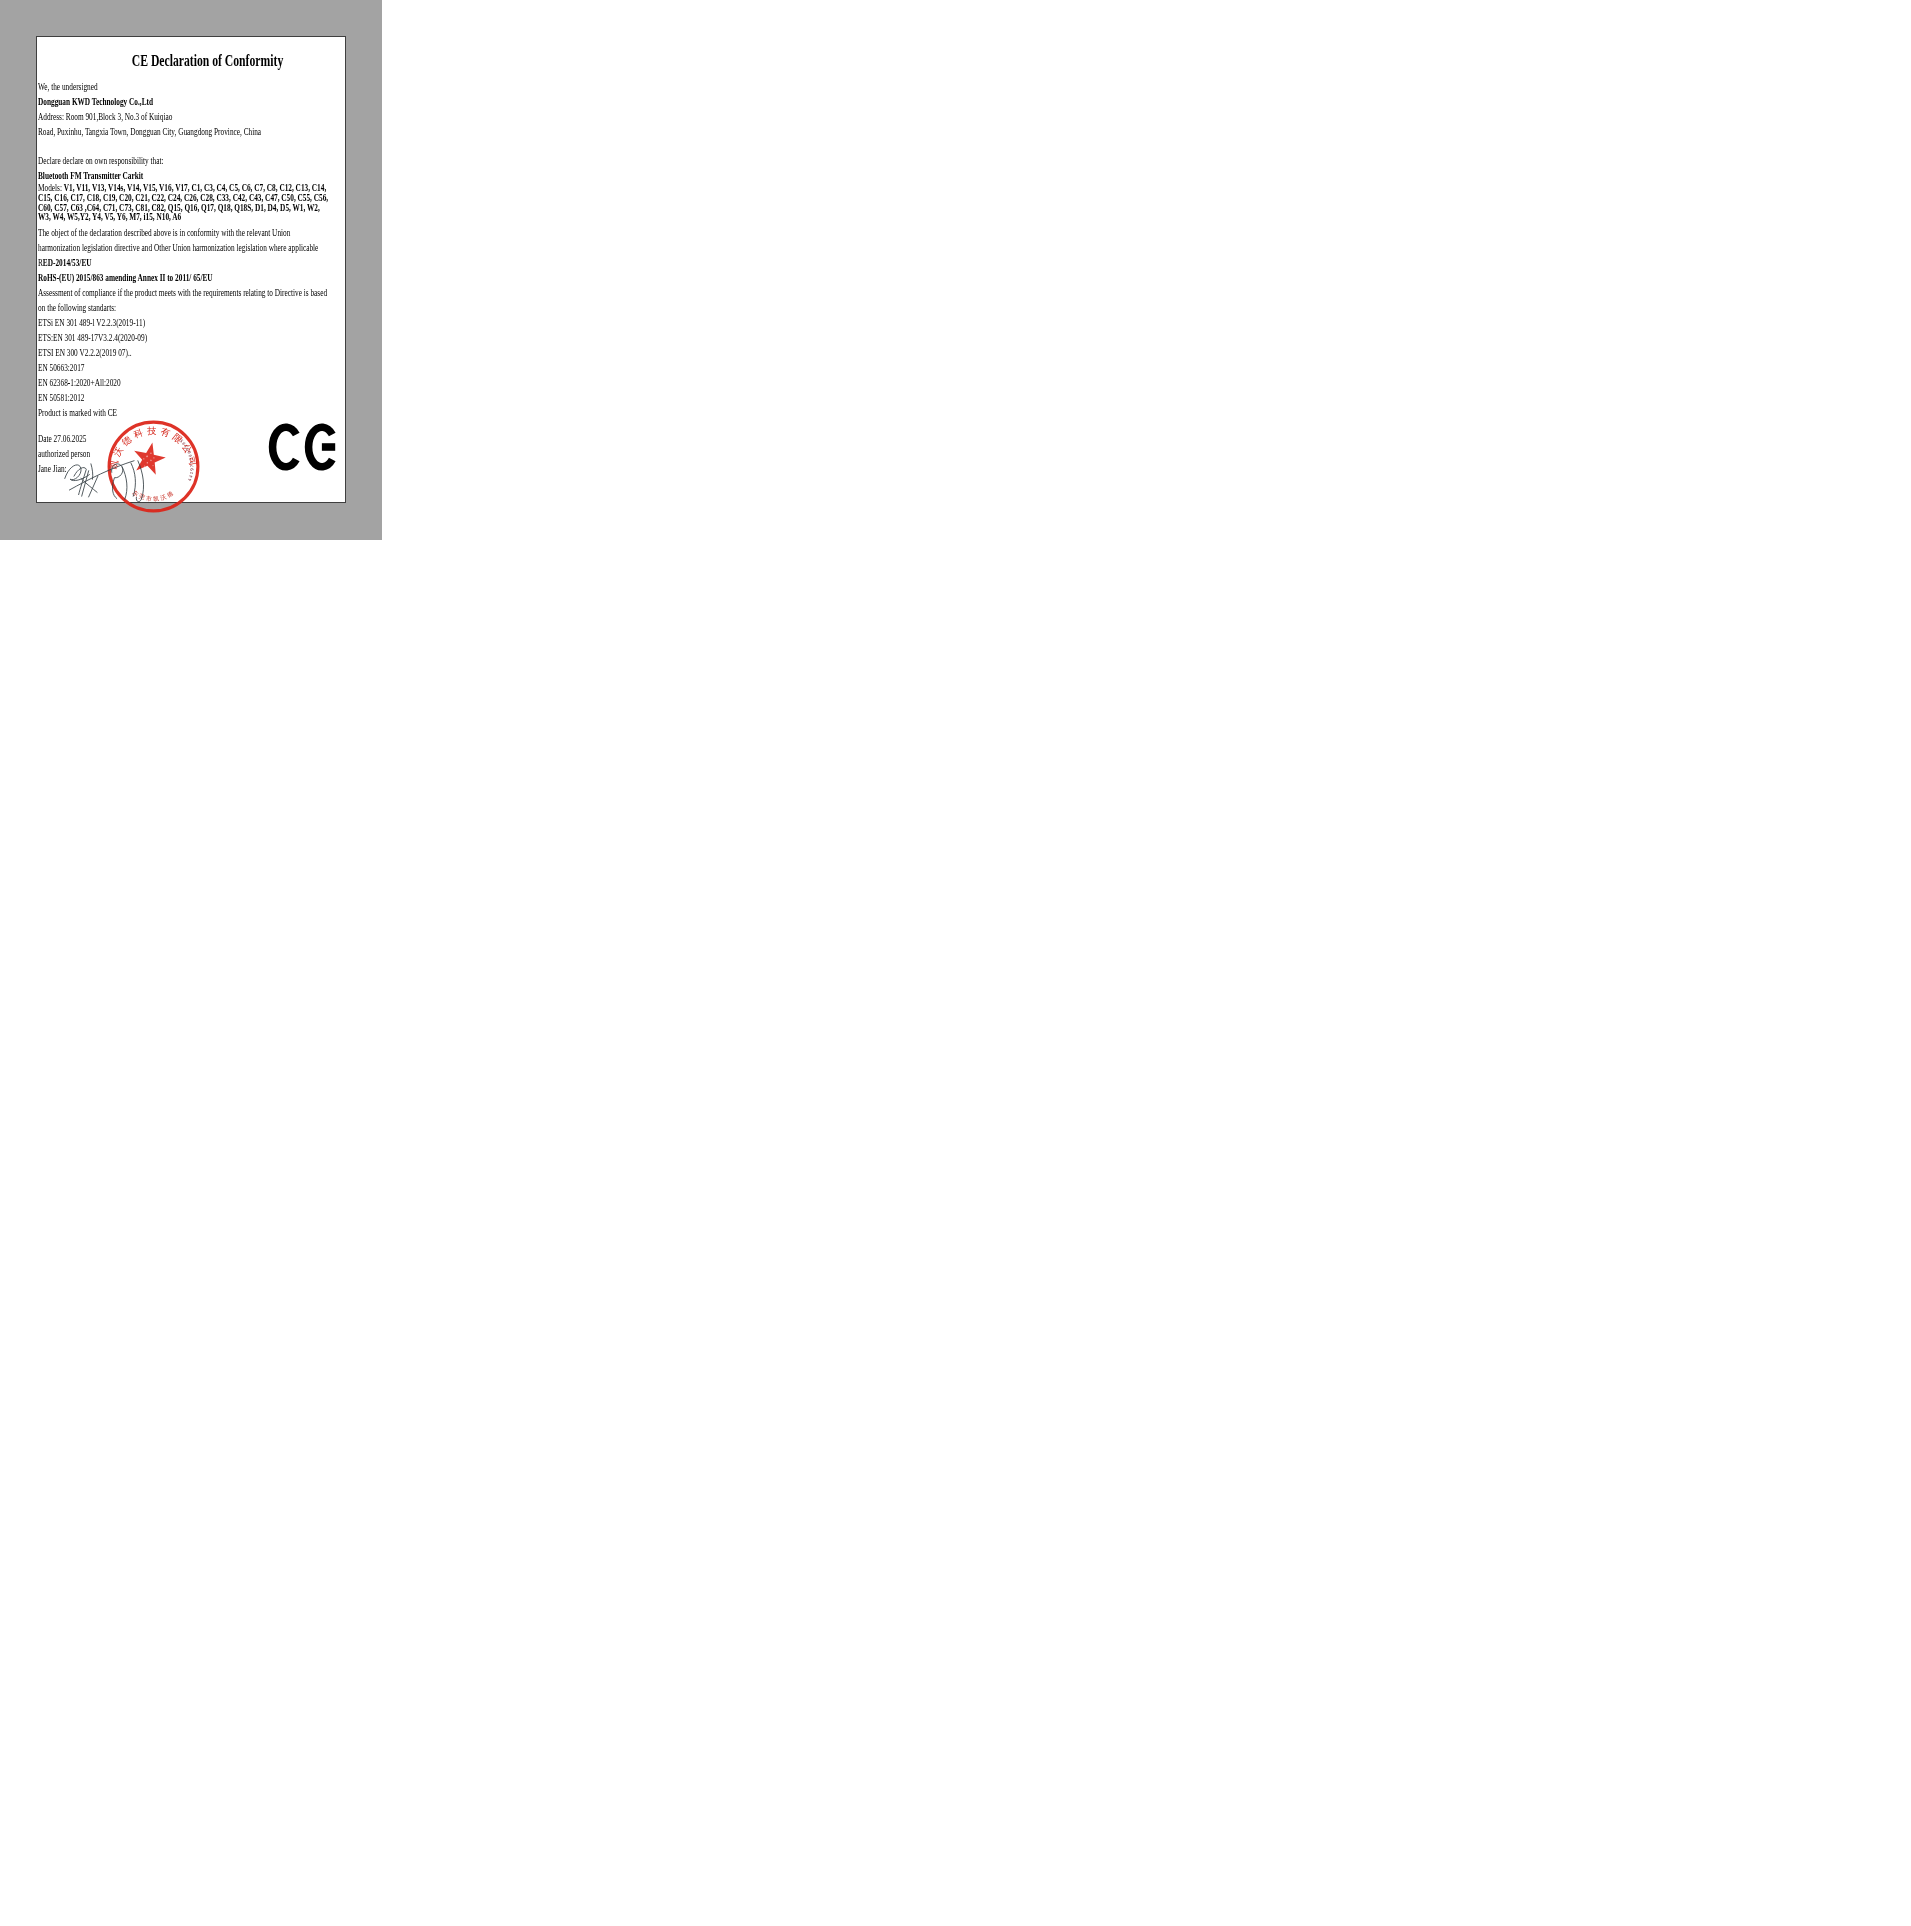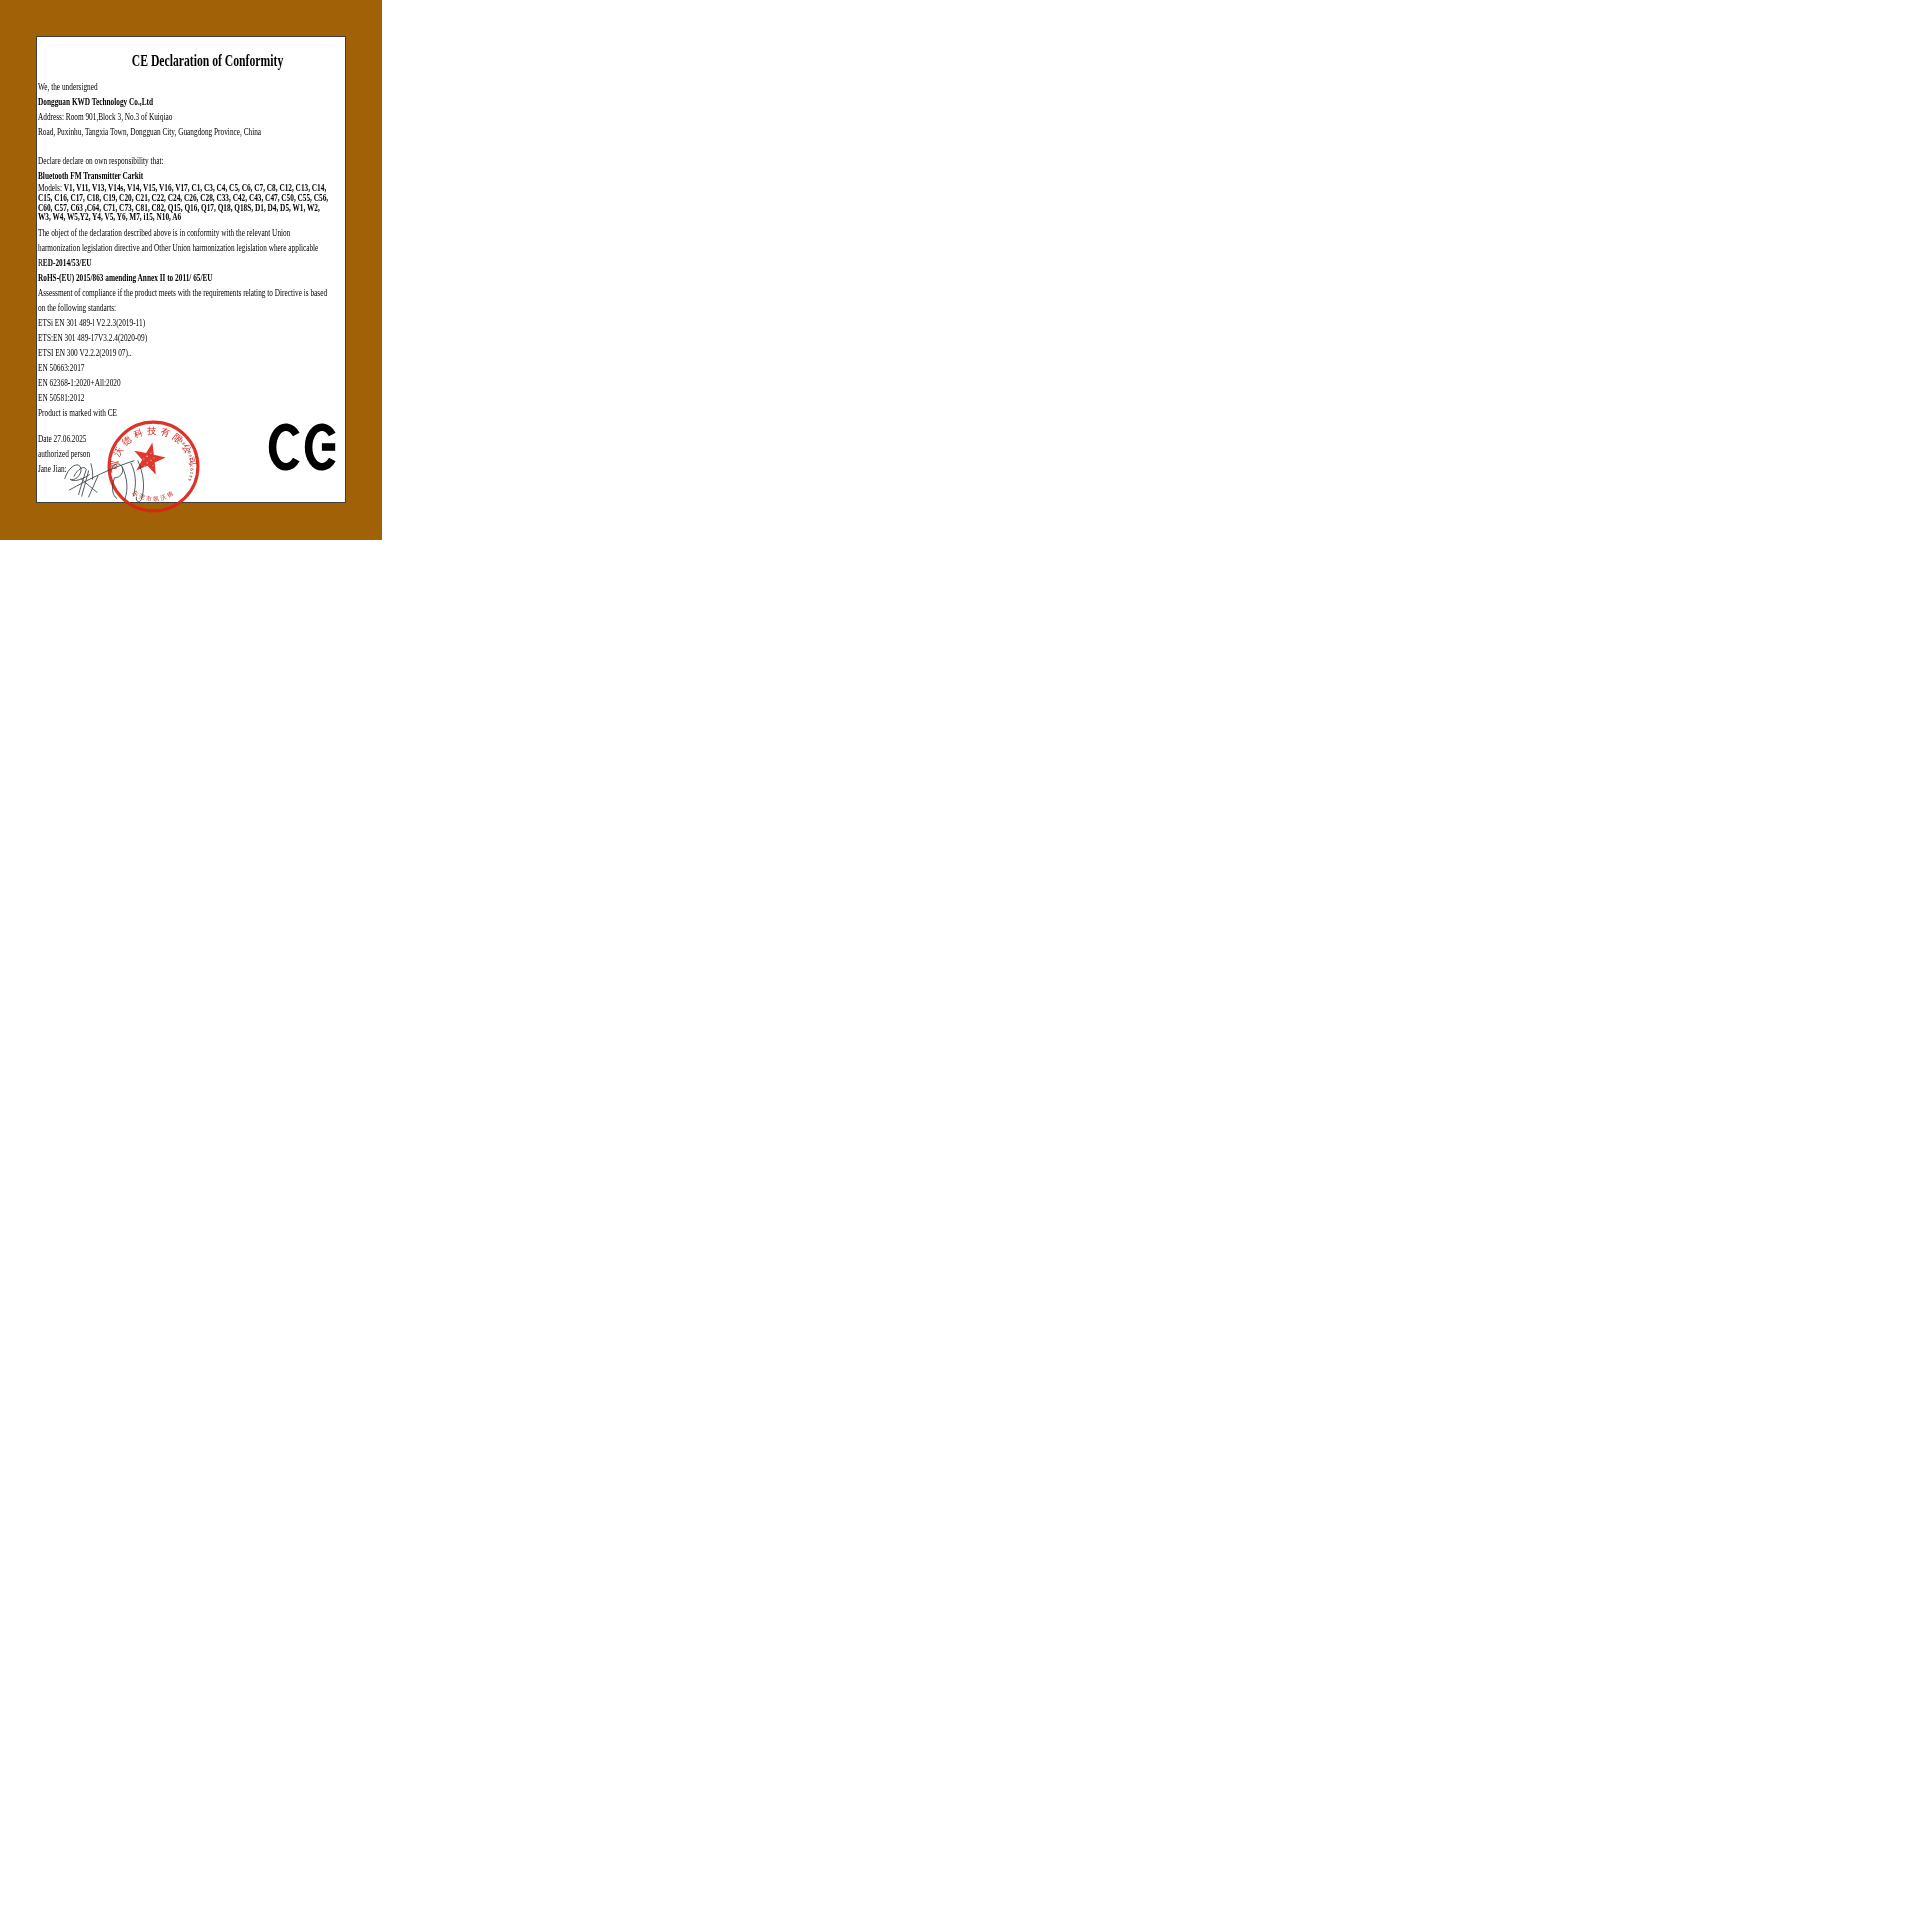--- a/index.html
+++ b/index.html
@@ -1,19 +1,19 @@
 <!DOCTYPE html>
 <html style="font-size:6.2px"><head>
 <meta charset="utf-8">
 <style>
   html,body{margin:0;padding:0;background:#ffffff;}
   .page{
     position:relative;
     width:382px;height:540px;
-    background:#a16207;
+    background:#a3a3a3;
     font-family:"Liberation Serif","DejaVu Serif",serif;
     color:#000;
     overflow:hidden;
   }
   .border-box{
     position:absolute;left:36px;top:36px;width:310px;height:467px;
     border:0.4px solid #3f3f3f;box-sizing:border-box;
     background:#fff;
   }
   .content{position:absolute;left:38px;top:36px;width:308px;}

